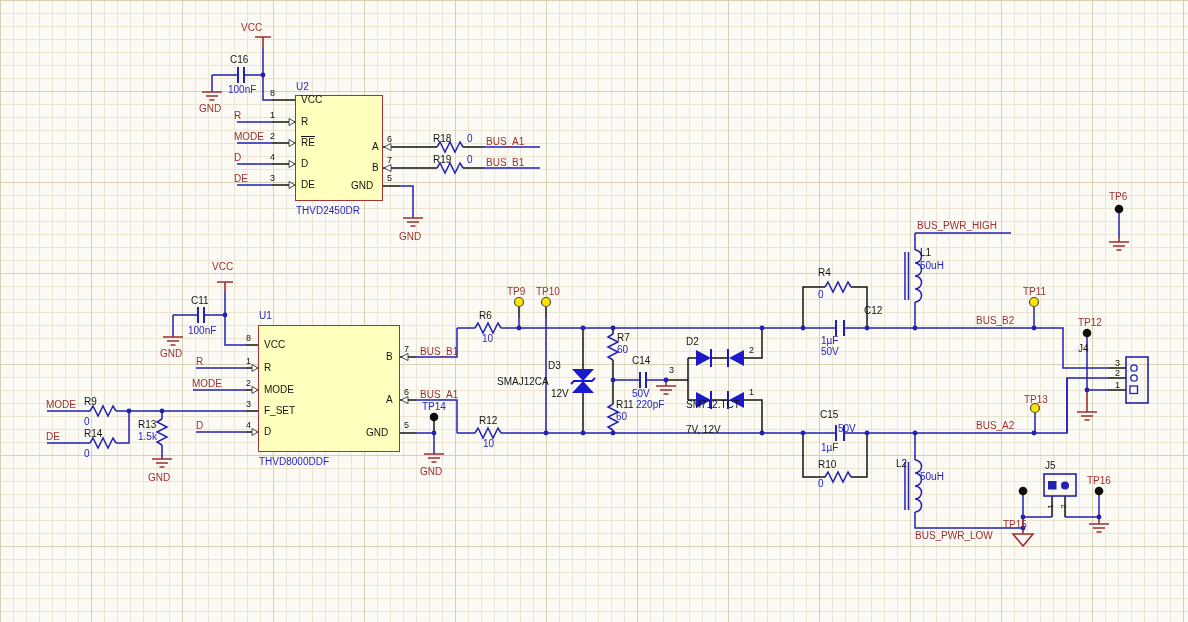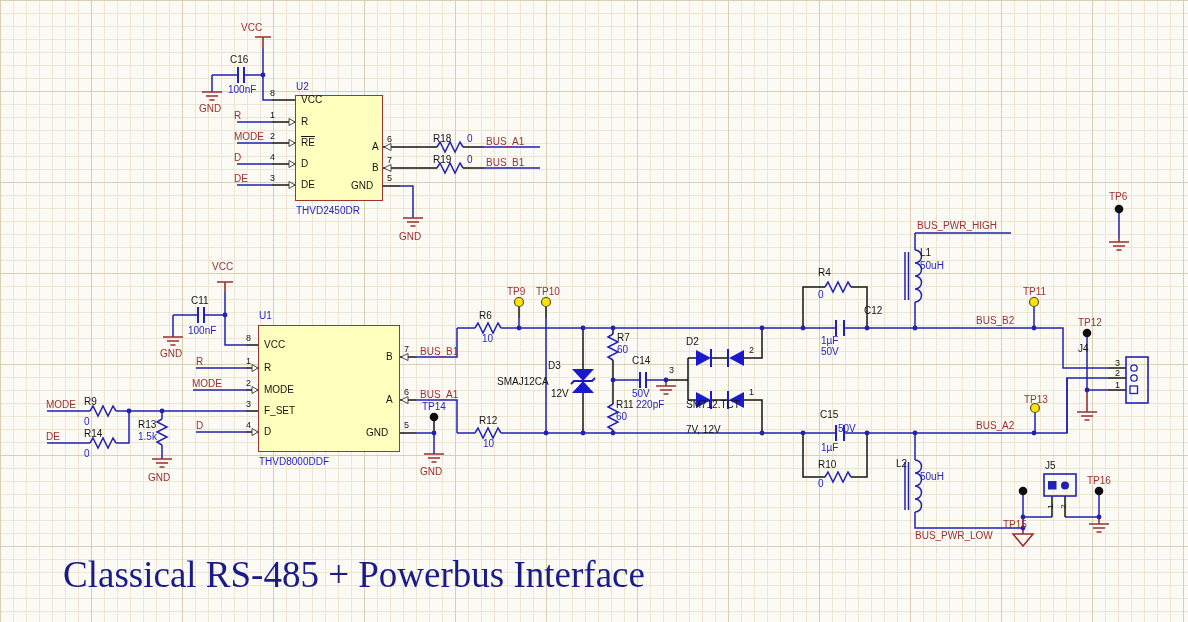--- a/index.html
+++ b/index.html
@@ -348,15 +348,14 @@
   <div class="lbl val" style="left:920px;top:471px;">50uH</div>
   <div class="lbl net" style="left:1024px;top:394px;">TP13</div>
   <div class="lbl net" style="left:976px;top:420px;">BUS_A2</div>
   <div class="lbl net" style="left:915px;top:530px;text-align:center;">BUS_PWR_LOW</div>
   <div class="lbl net" style="left:1003px;top:475px;margin-top:44px;">TP15</div>
   <div class="lbl ref" style="left:1045px;top:460px;">J5</div>
   <div class="j5num" style="left:1048px;top:502px;">1</div>
   <div class="j5num" style="left:1061px;top:502px;">2</div>
   <div class="lbl net" style="left:1087px;top:475px;">TP16</div>
 
-  <div class="title">Classical RS-485 + Powerbus Interface</div>
 
 </div>
 
 </body></html>

